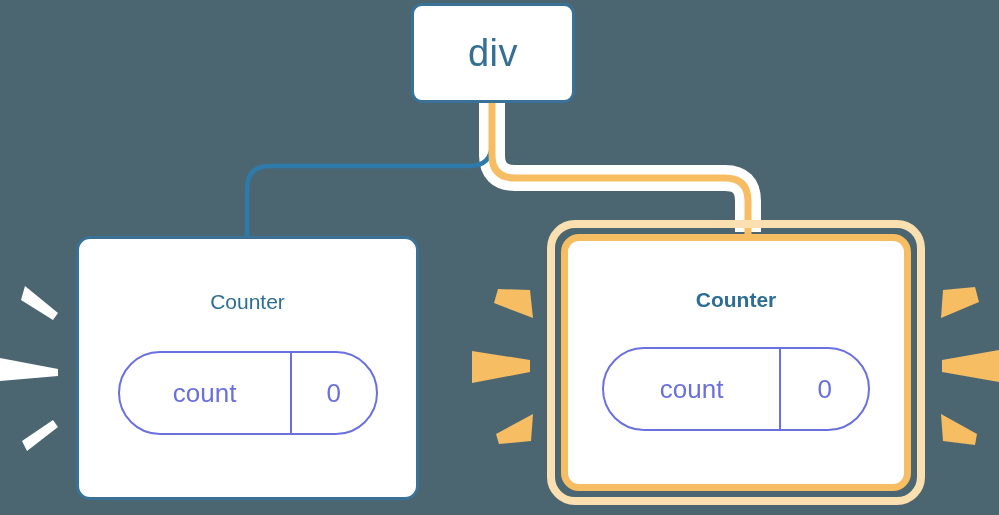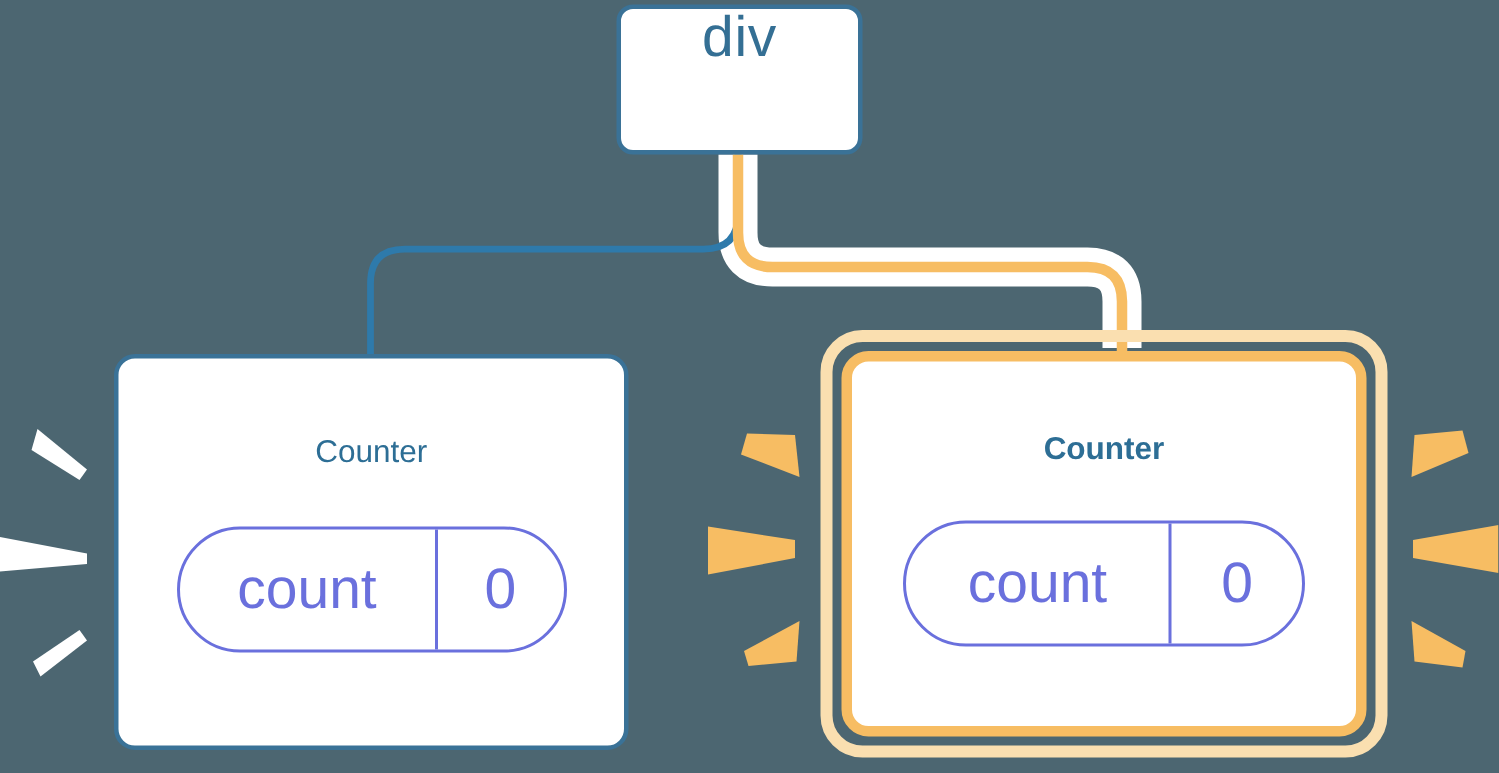--- a/index.html
+++ b/index.html
@@ -48,21 +48,21 @@
     align-items: center;
   }
 
   .node-div {
     left: 411px;
     top: 3px;
     width: 164px;
     height: 100px;
     border: 3px solid #3a7297;
     border-radius: 11px;
-    justify-content: flex-start;
+    justify-content: center;
   }
   .node-div .node-title {
     font-size: 38px;
     color: #346f94;
     font-weight: 400;
     line-height: 1;
     letter-spacing: 0.5px;
   }
 
   .node-counter-left {
@@ -137,21 +137,21 @@
     background: #6a70dd;
     flex: 0 0 auto;
   }
   .pill-right {
     display: flex;
     align-items: center;
     justify-content: center;
     box-sizing: border-box;
   }
   .pill-text {
-    font-size: 38px;
+    font-size: 26px;
     color: #6a70dd;
     font-weight: 400;
     line-height: 1;
     white-space: nowrap;
   }
 
   .pill-left-box  { width: 260px; height: 84px; margin-top: 39px; }
   .pill-left-box  .pill-left  { width: 173px; }
   .pill-left-box  .pill-right { width: 85px; }
 

